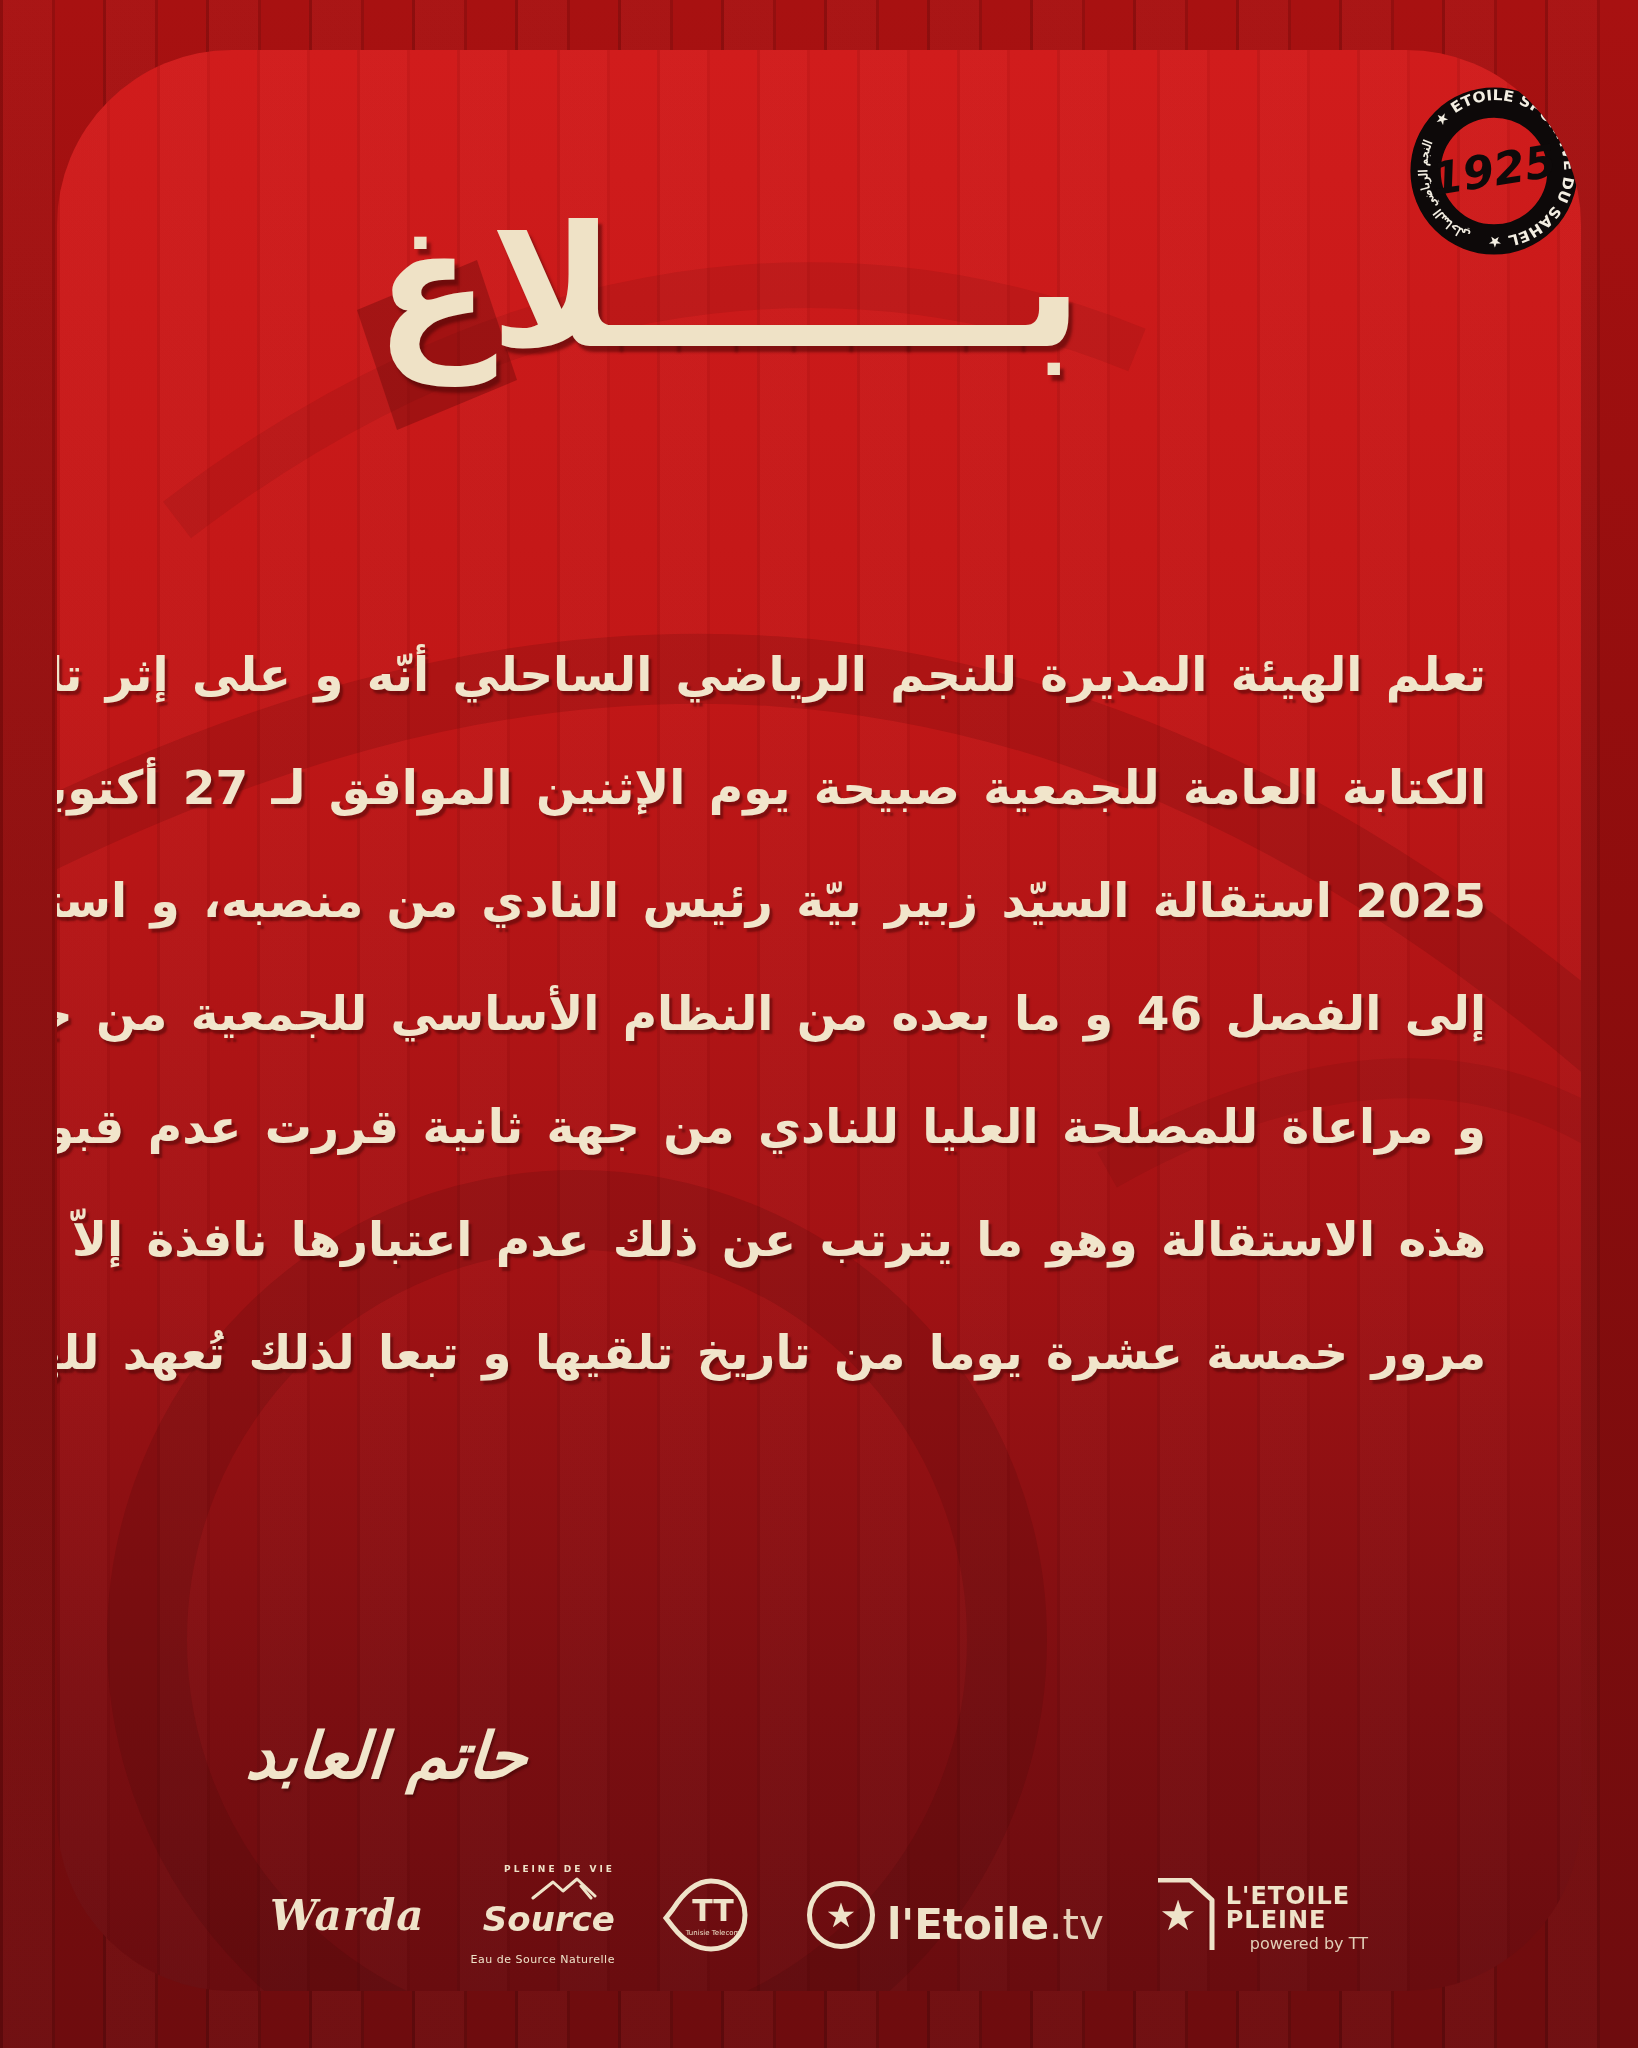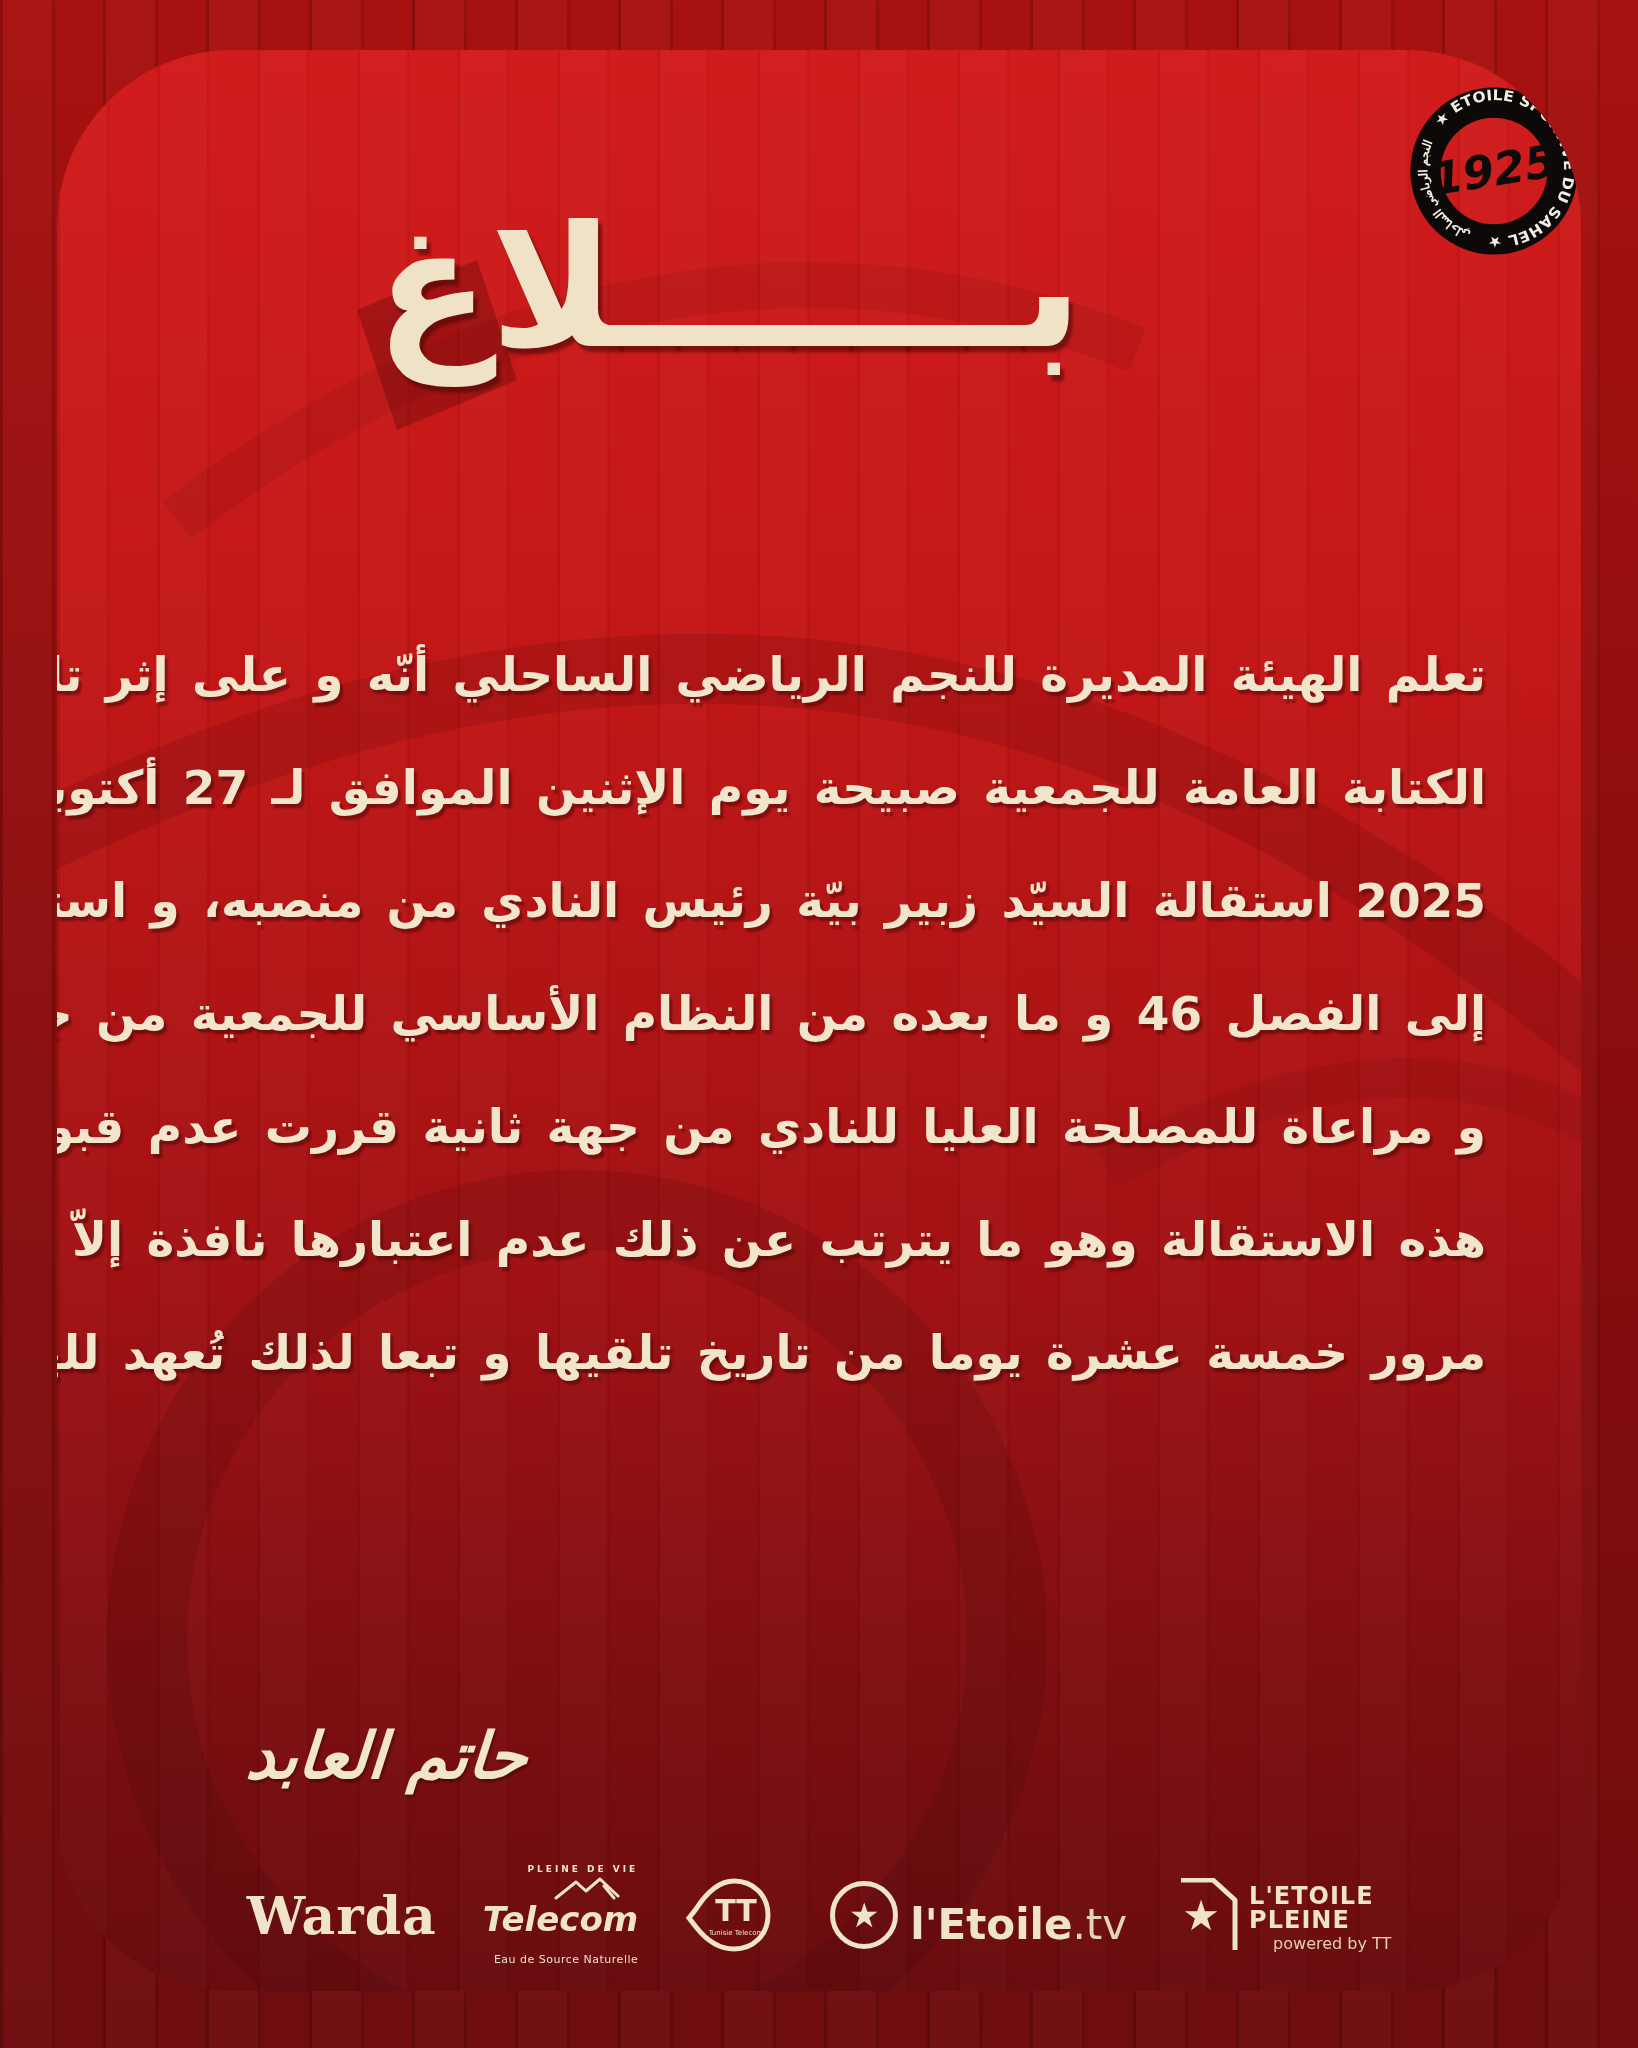--- a/index.html
+++ b/index.html
@@ -62,22 +62,22 @@
   .sig-name{margin-top:14px; font-size:64px; font-weight:bold; font-style:italic;
     transform:skewX(-4deg); text-shadow:2px 3px 2px rgba(60,5,5,0.5);}
 
   
   .sponsors{
     position:absolute; left:0; right:0; top:1815px;
     display:flex; justify-content:center; align-items:center; gap:46px;
     color:#efe3c9;
   }
   .sp{display:flex; align-items:flex-end;}
-  .warda-text{font-family:"DejaVu Serif",serif; font-weight:bold;
-    font-size:52px; letter-spacing:1px;}
+  .warda-text{font-family:"DejaVu Serif",serif; font-style:italic; font-weight:bold;
+    font-size:42px; letter-spacing:1px;}
   .vivian{flex-direction:column; line-height:1; text-align:center;}
   .vivian-tag{font-size:9px; letter-spacing:3px; font-weight:bold; margin-bottom:2px;}
   .vivian-name{font-size:34px; font-weight:bold; font-style:italic; margin-top:2px;}
   .vivian-sub{font-size:11px; margin-top:18px; letter-spacing:0.5px;}
   .etv{gap:12px;}
   .etv-circle{width:58px;height:58px;border:5px solid #efe3c9;border-radius:50%;
     display:flex;align-items:center;justify-content:center;font-size:34px;line-height:1;}
   .etv-text{font-size:42px;}
   .etv-name{font-weight:bold;}
   .etv-suffix{font-weight:normal; opacity:0.92;}
@@ -136,21 +136,21 @@
 
         <div class="sp">
           <span class="warda-text">Warda</span>
         </div>
 
         <div class="sp vivian">
           <span class="vivian-tag">PLEINE DE VIE</span>
           <svg width="86" height="24" viewBox="0 0 86 24">
             <path d="M4,22 L24,6 L34,15 L48,3 L66,20 M52,10 L62,22" fill="none" stroke="#efe3c9" stroke-width="3" stroke-linecap="round" stroke-linejoin="round"></path>
           </svg>
-          <span class="vivian-name">Telecom</span>
+          <span class="vivian-name">Source</span>
           <span class="vivian-sub">Eau de Source Naturelle</span>
         </div>
 
         <div class="sp">
           <svg width="100" height="76" viewBox="0 0 100 76">
             <path d="M50,4 C69,4 84,18 84,38 C84,58 69,72 50,72 C36,72 23,64 12,50 L5,41 L12,32 C23,15 36,4 50,4 Z" fill="none" stroke="#efe3c9" stroke-width="5"></path>
             <text x="52" y="44" text-anchor="middle" font-family="DejaVu Sans, sans-serif" font-size="30" font-weight="bold" fill="#efe3c9">TT</text>
             <text x="52" y="58" text-anchor="middle" font-family="DejaVu Sans, sans-serif" font-size="7" fill="#efe3c9">Tunisie Telecom</text>
           </svg>
         </div>

